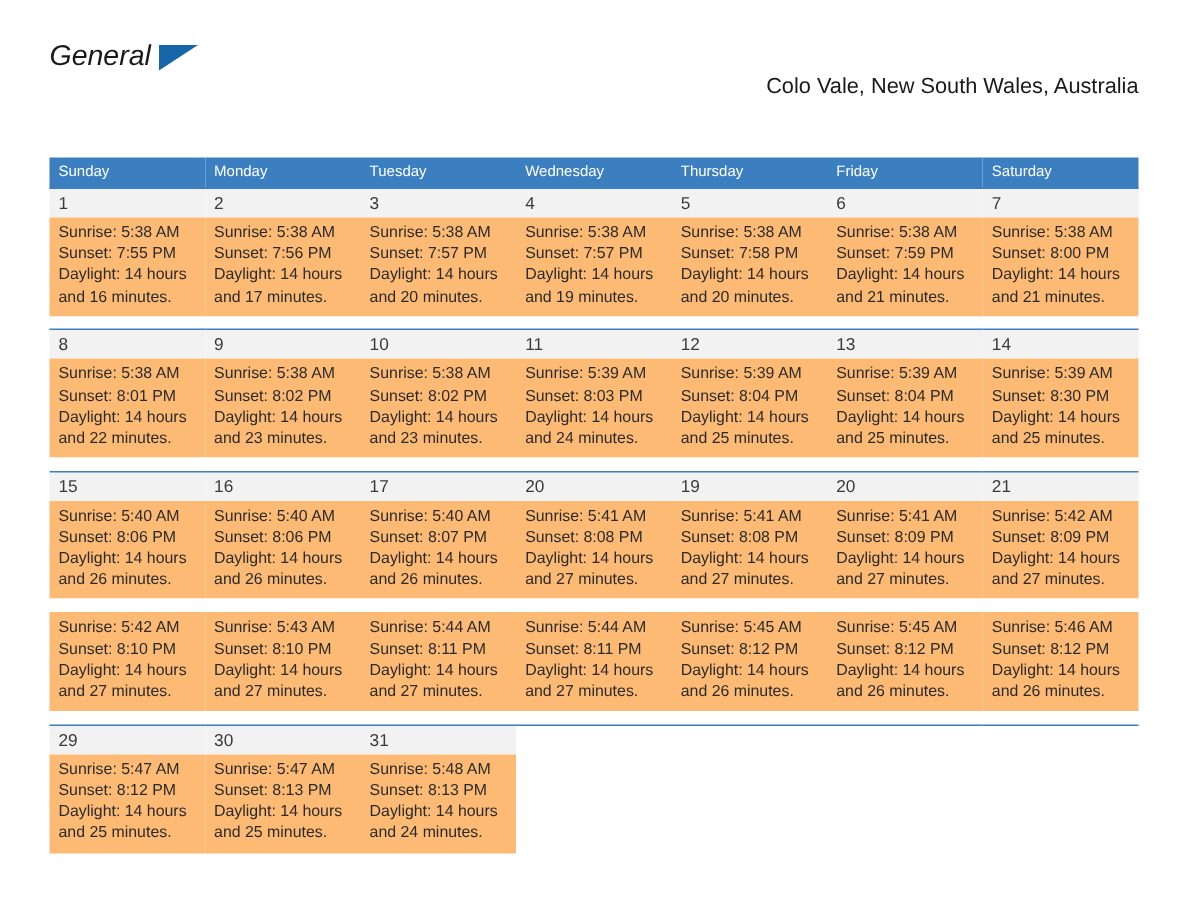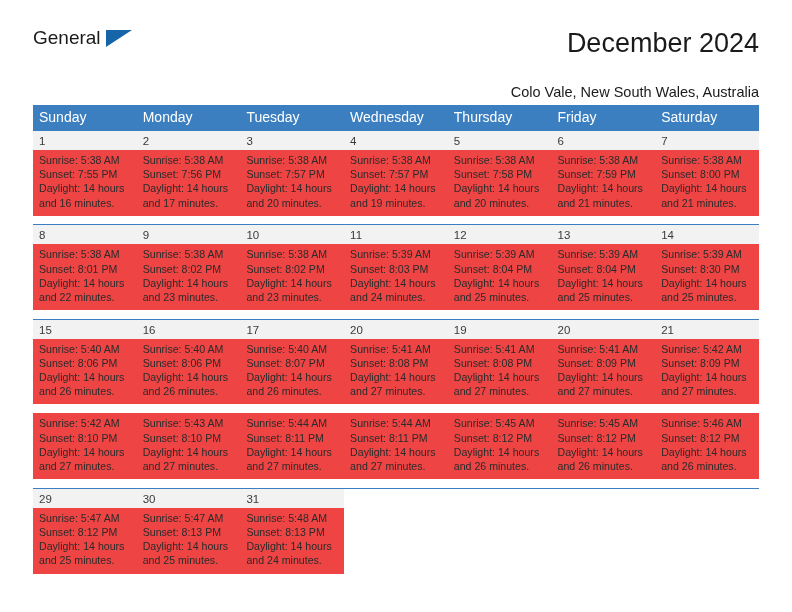--- a/index.html
+++ b/index.html
@@ -37,20 +37,21 @@
     width: 120px;
     height: 48px;
     padding-top: 2px;
   }
   .logo-general {
     font-size: 19px;
     color: #1a1a1a;
     line-height: 20px;
     letter-spacing: 0px;
     display: block;
+    font-style: italic;
   }
   .logo-blue {
     font-size: 19px;
     color: #1f7ac4;
     line-height: 20px;
     display: block;
     margin-left: 23px;
     margin-top: 1px;
   }
   .logo-triangle {
@@ -90,21 +91,21 @@
     left: 33px;
     top: 105px;
     width: 726px;
     border-collapse: collapse;
     table-layout: fixed;
   }
 
   .dow-row th {
     background: #3c7fc0;
     color: #ffffff;
-    font-size: 14px;
+    font-size: 10px;
     font-weight: normal;
     text-align: left;
     padding: 4px 0 5px 6px;
     height: 19px;
     border: none;
   }
 
   .week-spacer td {
     height: 9px;
     padding: 0;
@@ -120,21 +121,21 @@
     padding: 4px 0 3px 6px;
     height: 18px;
     vertical-align: top;
   }
   .daynum-row td.empty {
     background: #ffffff;
     border-top: 1px solid #3c7fc0;
   }
 
   .info-row td {
-    background: #ef4444;
+    background: #fdba74;
     font-size: 10.6px;
     color: #2b2b2b;
     padding: 3px 6px 6px 6px;
     vertical-align: top;
     line-height: 14.2px;
     height: 62px;
   }
   .info-row td.empty { background: #ffffff; }
 
   .info-line { display: block; white-space: nowrap; }
@@ -145,21 +146,20 @@
 <div class="page">
 
   <div class="header">
 
     <div class="logo">
       <span class="logo-general">General</span>
       <span class="logo-triangle"></span>
     </div>
 
     <div class="title-block">
-      <h1 class="cal-title">December 2024</h1>
       <p class="cal-subtitle">Colo Vale, New South Wales, Australia</p>
     </div>
 
   </div>
 
   <table class="calendar">
     <thead>
       <tr class="dow-row">
         <th>Sunday</th>
         <th>Monday</th>

